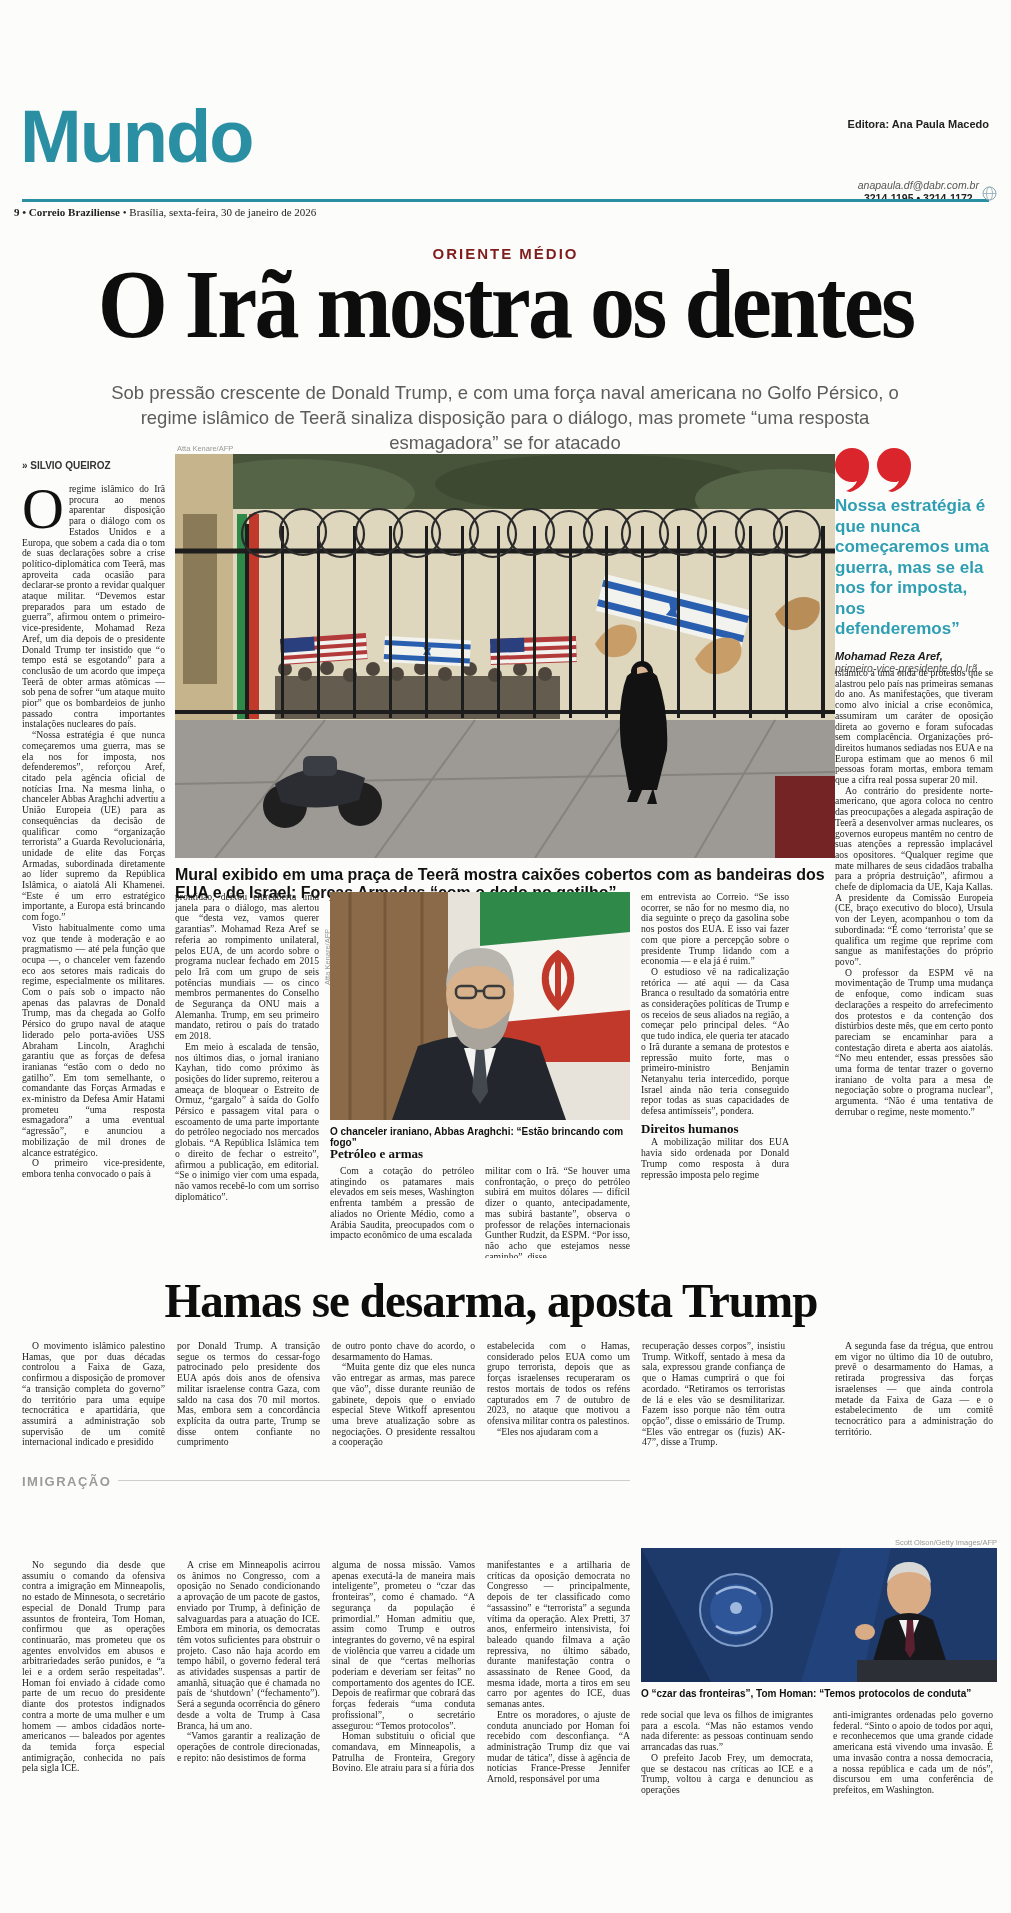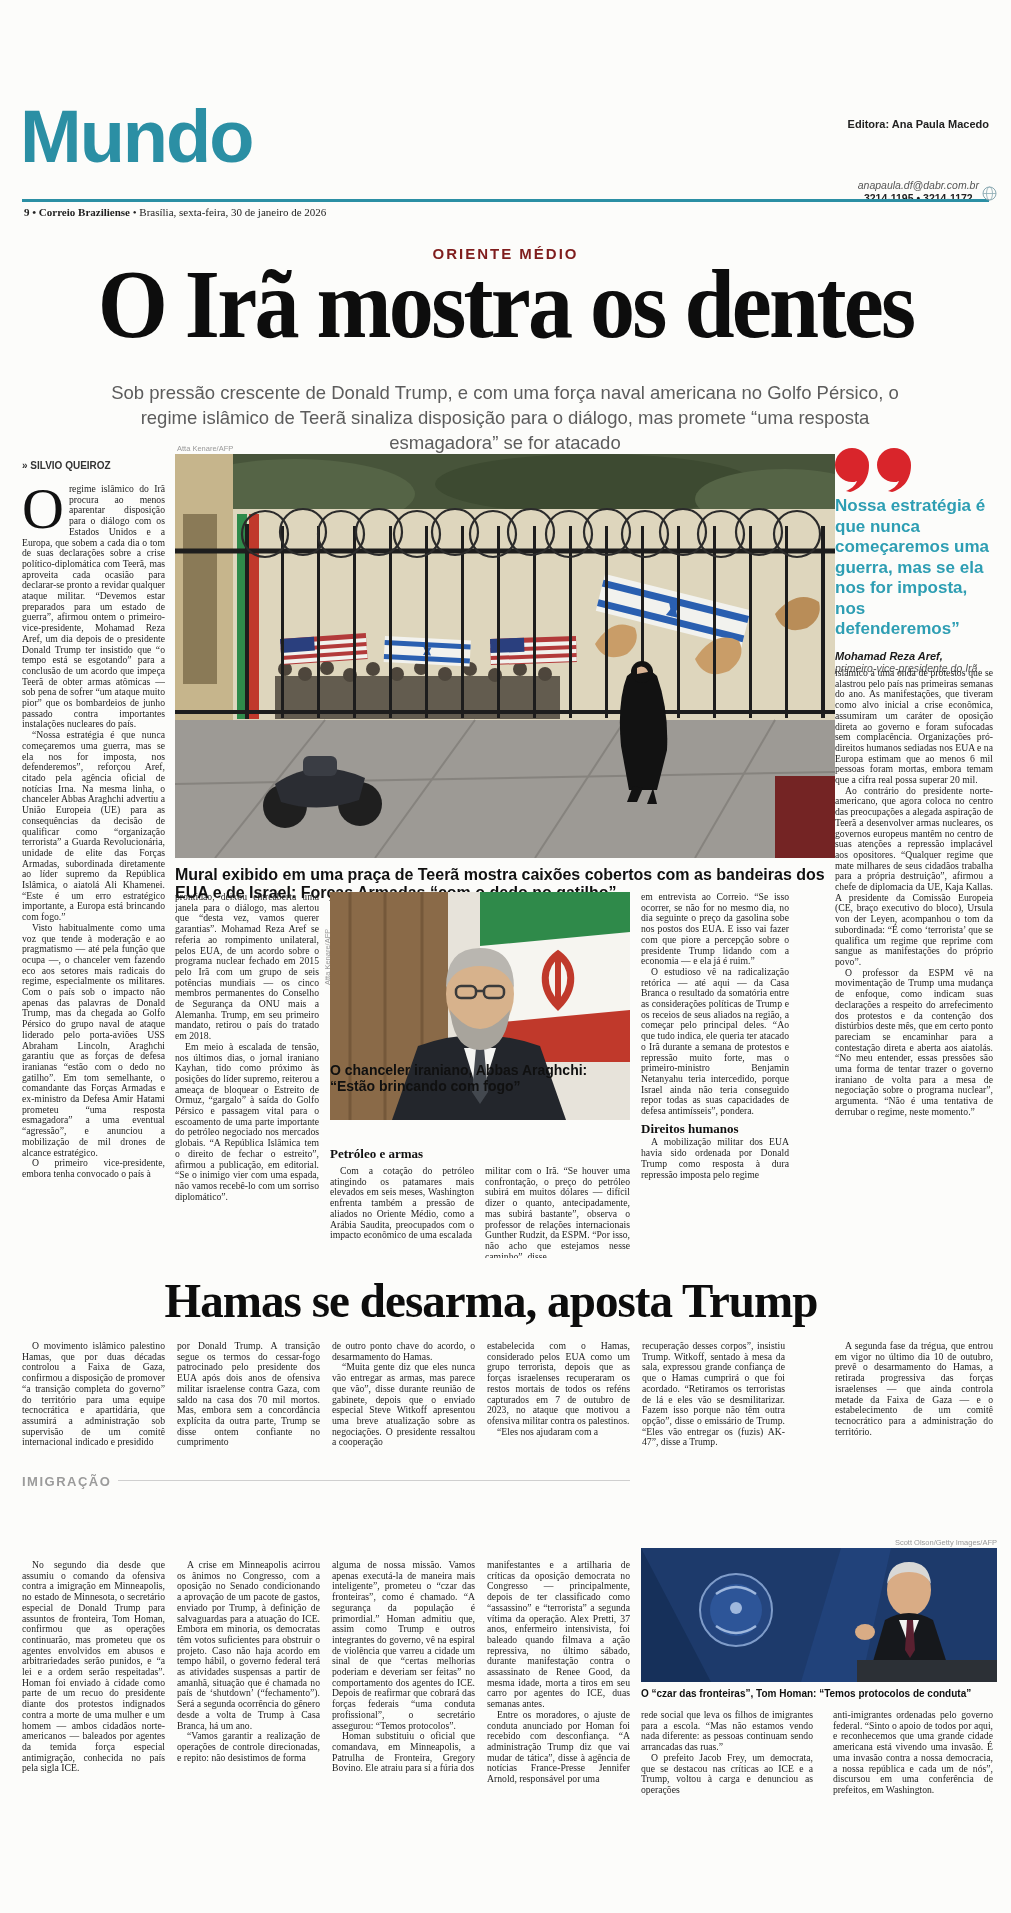--- a/index.html
+++ b/index.html
@@ -46,21 +46,21 @@
 
 <div class="page">
 
   <div class="abs section-title" style="left:20px;top:100px;">Mundo</div>
   <div class="abs ed" style="right:22px;top:118px;">
     <div class="b">Editora: Ana Paula Macedo</div>
     <div class="i">anapaula.df@dabr.com.br</div>
     <div class="p">3214-1195 • 3214-1172</div>
   </div>
   <div class="abs rule-teal" style="left:22px;top:199px;width:967px;"></div>
-  <div class="abs folio" style="left:24px;top:206px;">
+  <div class="abs folio" style="left:14px;top:206px;">
     <b>9 • Correio Braziliense</b>
     <span>• Brasília, sexta-feira, 30 de janeiro de 2026</span>
   </div>
   <div class="abs" style="right:14px;top:186px;">
     <svg width="15" height="15" viewBox="0 0 15 15">
         <circle cx="7.5" cy="7.5" r="6.5" fill="none" stroke="#8aa9b2" stroke-width="1"></circle>
         <ellipse cx="7.5" cy="7.5" rx="3" ry="6.5" fill="none" stroke="#8aa9b2" stroke-width=".8"></ellipse>
         <line x1="1" y1="7.5" x2="14" y2="7.5" stroke="#8aa9b2" stroke-width=".8"></line>
       </svg>
   </div>
@@ -244,21 +244,21 @@
       <ellipse cx="150" cy="102" rx="34" ry="42" fill="#d7b28c"></ellipse>
       <path d="M116 96 q0 -40 34 -40 q34 0 34 40 q-8 -22 -34 -22 q-26 0 -34 22z" fill="#b9b6b0"></path>
       <path d="M120 118 q30 38 60 0 q-4 40 -30 40 q-26 0 -30 -40z" fill="#a8a49c"></path>
       <g stroke="#3a3a3a" stroke-width="2.5" fill="none">
           <rect x="126" y="94" width="20" height="12" rx="5"></rect>
           <rect x="154" y="94" width="20" height="12" rx="5"></rect>
           <line x1="146" y1="99" x2="154" y2="99"></line>
         </g>
     </svg>
   </div>
-  <div class="abs cap" style="left:330px;top:1062px;width:300px;font-size:14px;">O chanceler iraniano, Abbas Araghchi: “Estão brincando com fogo”</div>
+  <div class="abs cap" style="left:330px;top:1126px;width:300px;font-size:10px;">O chanceler iraniano, Abbas Araghchi: “Estão brincando com fogo”</div>
 
   <div class="abs subhd" style="left:330px;top:1146px;">Petróleo e armas</div>
   <div class="abs bt" style="left:330px;top:1166px;width:144px;height:92px;">
     <p class="ind">Com a cotação do petróleo atingindo os patamares mais elevados em seis meses, Washington enfrenta também a pressão de aliados no Oriente Médio, como a Arábia Saudita, preocupados com o impacto econômico de uma escalada</p>
   </div>
   <div class="abs bt" style="left:485px;top:1166px;width:145px;height:92px;">
     <p>militar com o Irã. “Se houver uma confrontação, o preço do petróleo subirá em muitos dólares — difícil dizer o quanto, antecipadamente, mas subirá bastante”, observa o professor de relações internacionais Gunther Rudzit, da ESPM. “Por isso, não acho que estejamos nesse caminho”, disse</p>
   </div>
 
   <div class="abs bt" style="left:641px;top:892px;width:148px;height:366px;">

